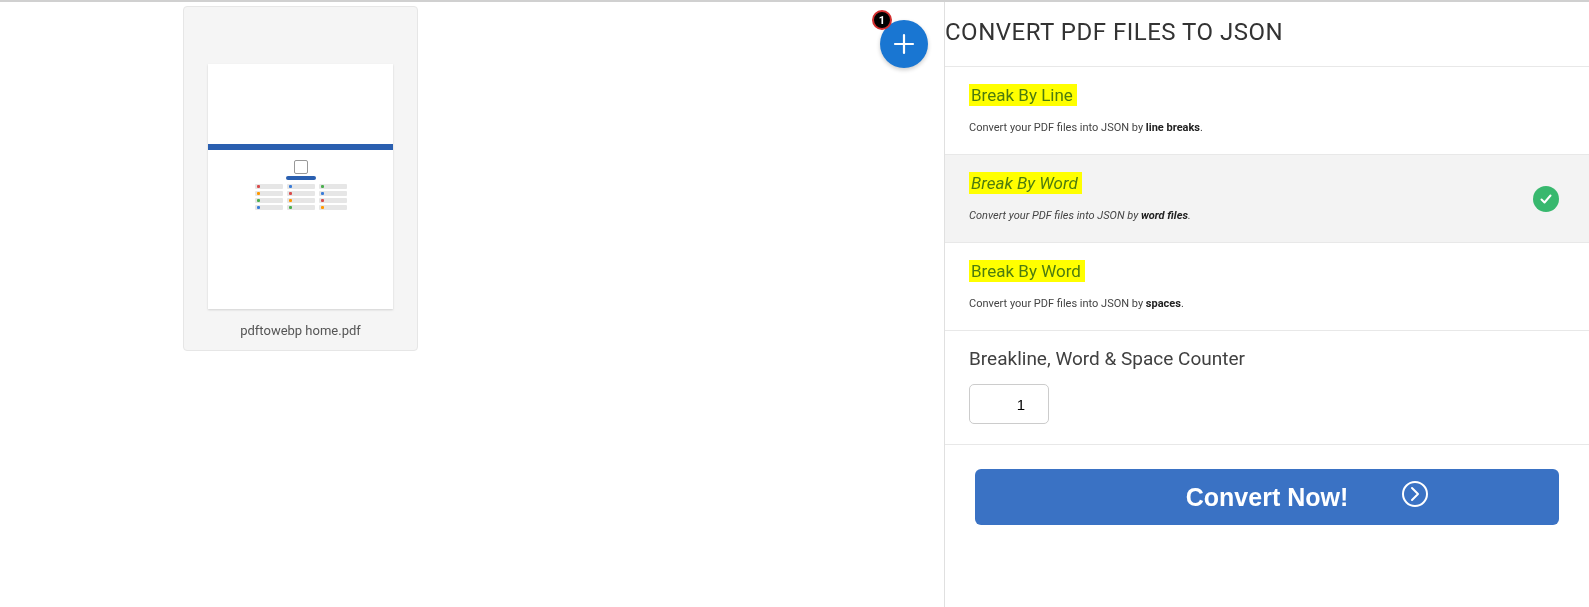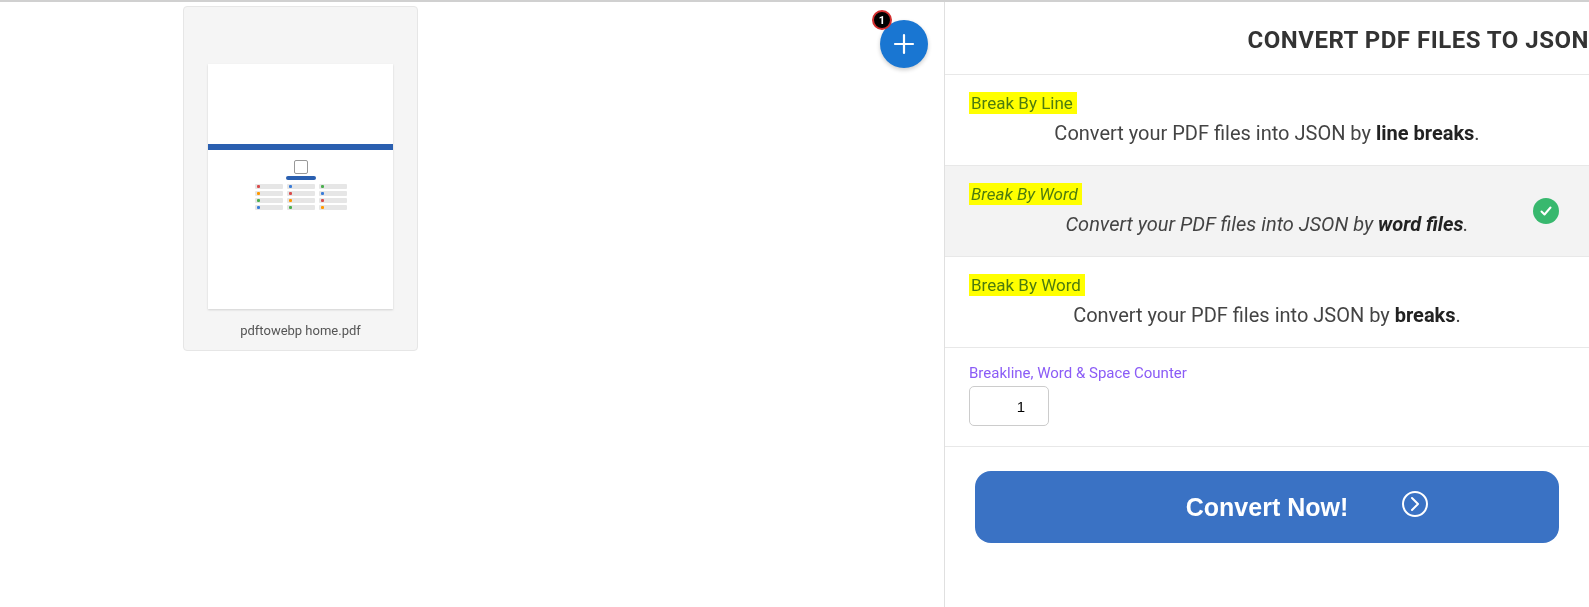--- a/index.html
+++ b/index.html
@@ -124,25 +124,25 @@
     border-radius: 50%;
     background: #000;
     border: 2px solid #d32f2f;
     color: #fff;
     font-size: 11px;
     font-weight: 700;
     display: flex; align-items: center; justify-content: center;
   }
   
   .panel-title {
-    text-align: right;
+    text-align: left;
     font-size: 24px;
-    font-weight: 700;
+    font-weight: 400;
     color: #333;
-    padding: 24px 0 20px;
+    padding: 16px 0 20px;
     letter-spacing: .5px;
     border-bottom: 1px solid #e8e8e8;
   }
   
   .option {
     padding: 18px 24px 20px;
     border-bottom: 1px solid #e8e8e8;
     position: relative;
     cursor: pointer;
   }
@@ -151,64 +151,63 @@
     font-style: italic;
   }
   .opt-title {
     display: inline;
     font-size: 17px;
     color: #4d7c0f;
     background: #ffff00;
     padding: 1px 4px 1px 2px;
   }
   .opt-desc {
-    margin-top: 8px;
-    font-size: 20px;
+    margin-top: 16px;
+    font-size: 11px;
     color: #444;
-    text-align: center;
   }
   .opt-desc b { font-weight: 700; color: #222; }
   .check {
     position: absolute;
     right: 30px;
     top: 50%;
     transform: translateY(-50%);
     width: 26px; height: 26px;
     border-radius: 50%;
     background: #38b86e;
     display: flex; align-items: center; justify-content: center;
   }
   .counter-section {
     padding: 16px 24px 20px;
     border-bottom: 1px solid #e8e8e8;
   }
   .counter-label {
-    color: #8b5cf6;
-    font-size: 15px;
-    margin-bottom: 4px;
+    color: #404040;
+    font-size: 19px;
+    margin-bottom: 14px;
   }
   .num-input {
     width: 80px;
     height: 40px;
     padding: 0 8px;
     font-size: 15px;
     text-align: right;
     border: 1px solid #ccc;
     border-radius: 5px;
   }
   .convert-wrap {
     padding: 24px 30px 10px;
   }
   .convert-btn {
     width: 100%;
-    height: 72px;
+    height: 56px;
     background: #3a72c4;
     color: #fff;
     border: none;
-    border-radius: 16px;
+    border-radius: 6px;
     font-size: 25px;
     font-weight: 700;
     cursor: pointer;
     display: flex;
     align-items: center;
     justify-content: center;
     position: relative;
   }
   .convert-btn .arrow-icon {
     position: absolute;
@@ -270,21 +269,21 @@
       <div class="check">
         <svg width="14" height="14" viewBox="0 0 14 14">
             <path d="M2.5 7.5l3 3 6-7" stroke="#fff" stroke-width="2" fill="none" stroke-linecap="round" stroke-linejoin="round"></path>
           </svg>
       </div>
     </div>
 
     <div class="option">
       <span class="opt-title">Break By Word</span>
       <div class="opt-desc">
-        <span>Convert your PDF files into JSON by </span><b>breaks</b><span>.</span>
+        <span>Convert your PDF files into JSON by </span><b>spaces</b><span>.</span>
       </div>
     </div>
 
     <div class="counter-section">
       <div class="counter-label">Breakline, Word &amp; Space Counter</div>
       <input type="number" class="num-input" value="1" style="">
     </div>
 
     <div class="convert-wrap">
       <button class="convert-btn">

